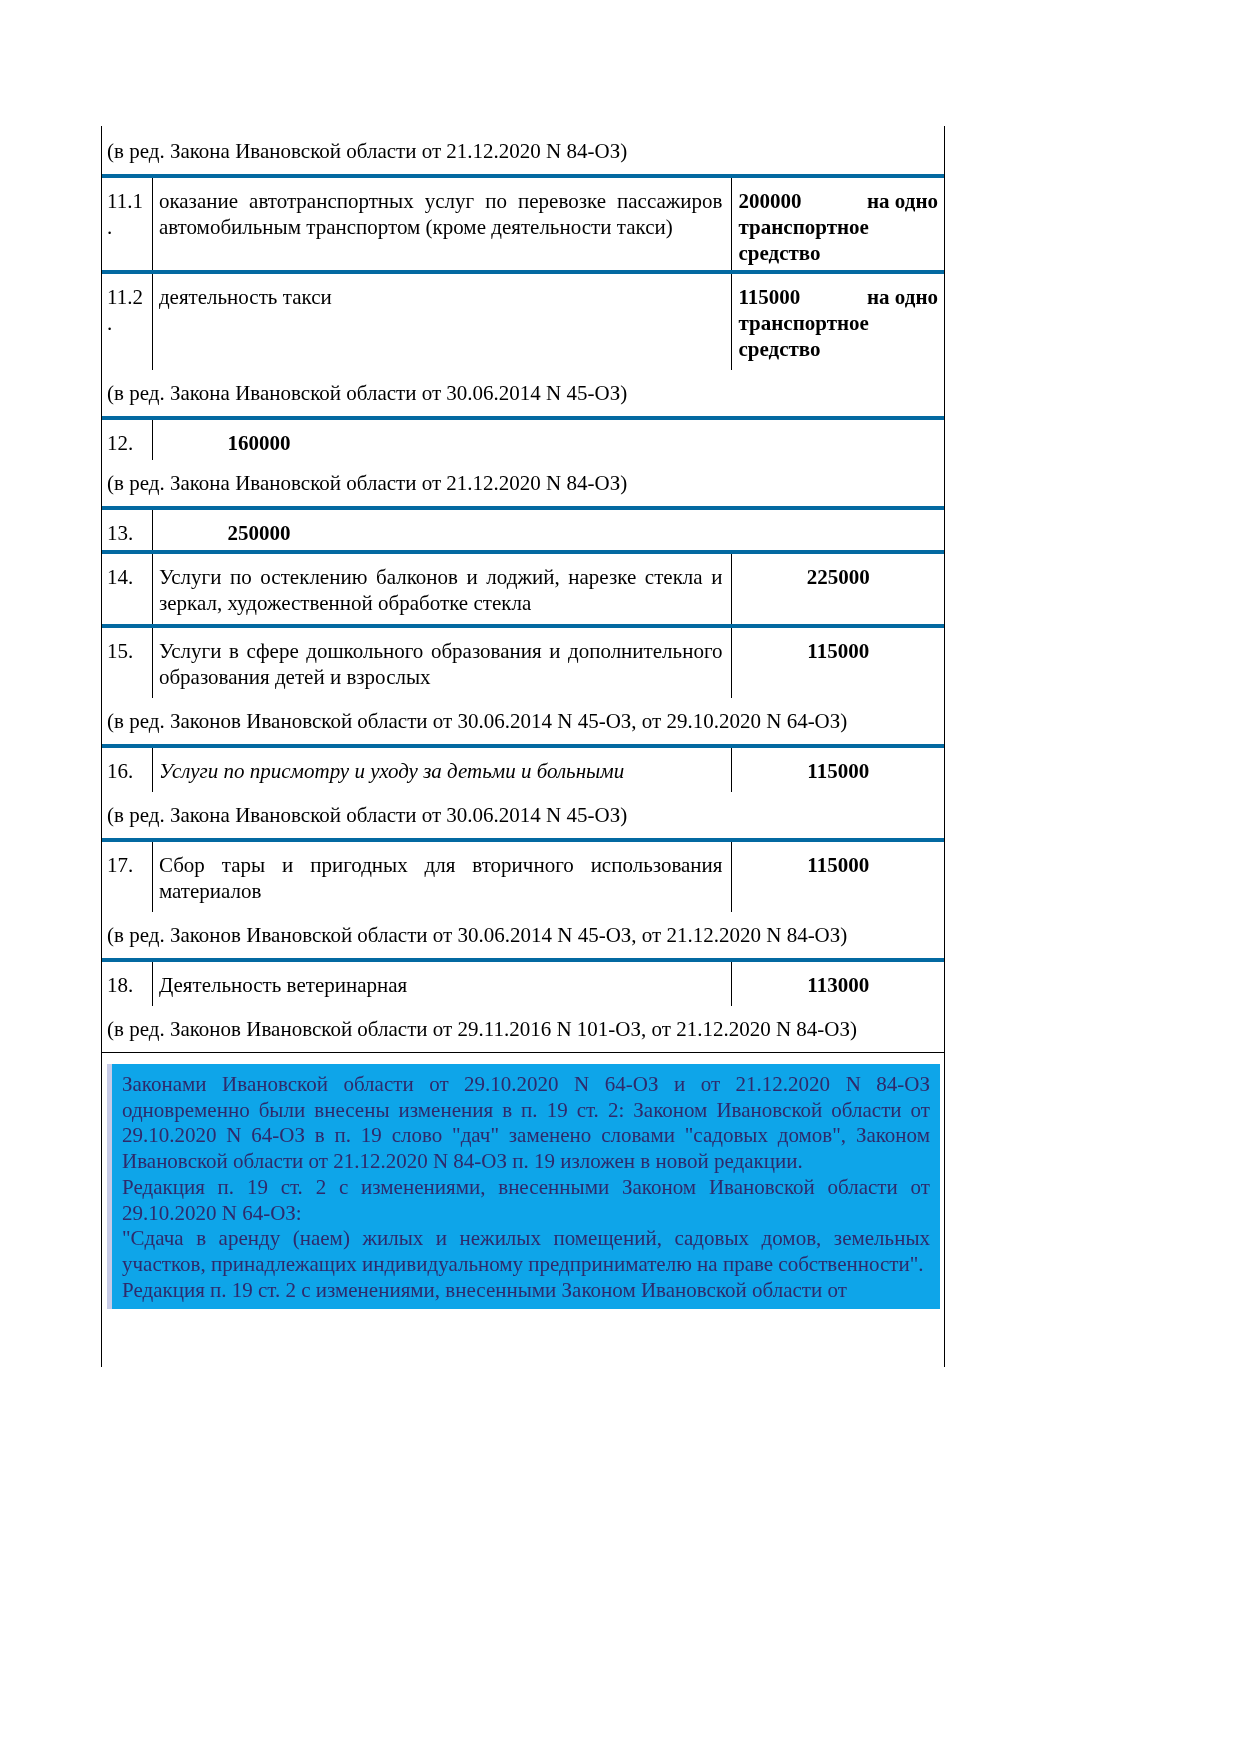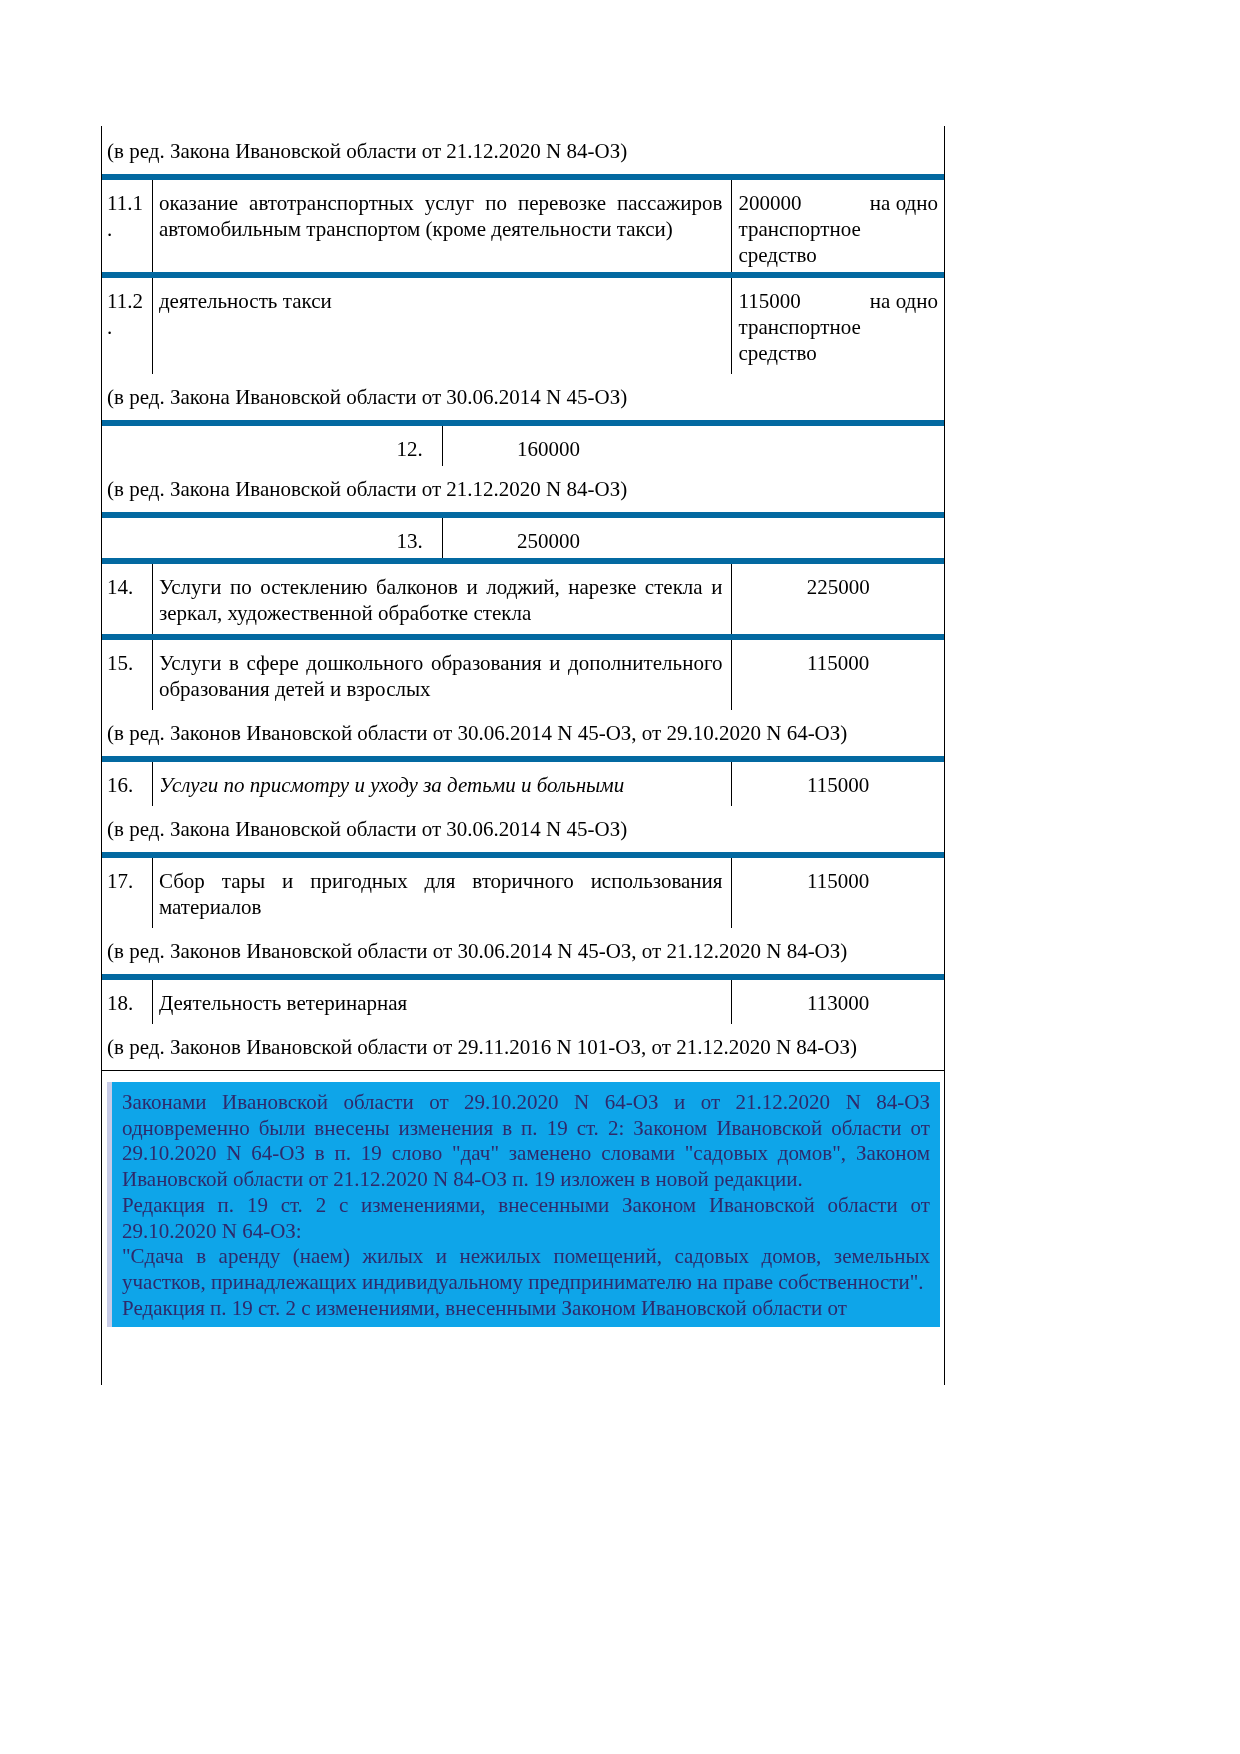--- a/index.html
+++ b/index.html
@@ -1,24 +1,24 @@
 <!DOCTYPE html>
 <html><head>
 <meta charset="utf-8">
 <style>
   html, body { margin: 0; padding: 0; background: #ffffff; }
   body { width: 1240px; height: 1754px; position: relative; overflow: hidden;
          font-family: "Liberation Serif", "DejaVu Serif", serif; color: #000; }
   .page { position: absolute; left: 101px; top: 126px; width: 844px; }
   .frame { border-left: 1px solid #000; border-right: 1px solid #000; }
-  .row { display: flex; border-top: 6px solid #0369a1; justify-content: center; }
+  .row { display: flex; border-top: 4px solid #0369a1; }
   .cell { font-size: 21px; line-height: 26px; padding: 10px 5px 4px 5px; box-sizing: border-box; }
   .num { width: 51px; border-right: 1px solid #000; padding-left: 5px; padding-right: 2px; }
   .desc { width: 581px; border-right: 1px solid #000; text-align: justify; text-align-last: left; padding-left: 6px; padding-right: 9px; }
-  .amt { width: 212px; text-align: center; padding-left: 6px; padding-right: 6px; }
+  .amt { width: 212px; text-align: center; padding-left: 6px; padding-right: 6px; font-weight: bold; }
   .amt.left { text-align: justify; text-align-last: left; }
   .amt-line1 { display: flex; justify-content: space-between; }
   .redline { font-size: 21px; line-height: 26px; padding: 10px 5px 10px 5px; }
   .redline.first { padding-top: 12px; }
   .note-wrap { border-top: 1px solid #000; padding: 11px 4px 0 5px; height: 315px; box-sizing: border-box; }
   .note { background: #0ea5e9; border-left: 5px solid #C8CCE8; padding: 8px 10px 6px 10px;
           color: #2E2A6B; font-size: 21px; line-height: 25.7px; text-align: justify; }
   .note p { margin: 0; }
 </style>
 </head>

